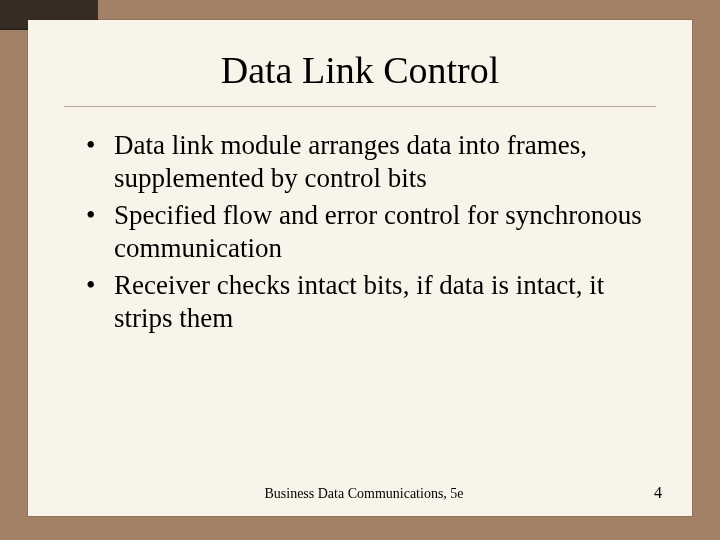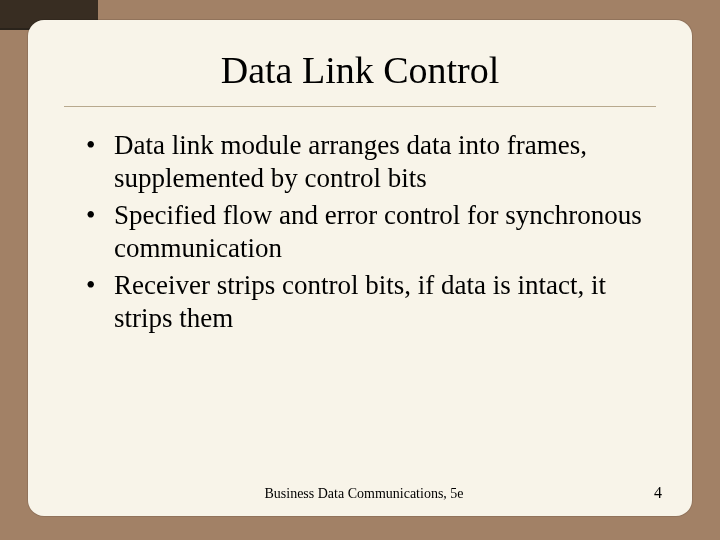--- a/index.html
+++ b/index.html
@@ -26,21 +26,20 @@
     border-bottom: 2px solid #2a231b;
   }
   .content {
     position: absolute;
     top: 20px;
     left: 28px;
     right: 28px;
     bottom: 24px;
     background: #f8f4e9;
     box-shadow: 0 0 0 1px rgba(0,0,0,0.1);
-    border-radius: 16px;
   }
   .title {
     font-family: "Times New Roman", Times, serif;
     font-size: 38px;
     text-align: center;
     color: #000;
     margin: 28px 40px 14px 40px;
   }
   .rule {
     margin: 0 36px 22px 36px;
@@ -94,20 +93,20 @@
 <body>
 
 <div class="slide">
   <div class="tab"></div>
   <div class="content">
     <div class="title">Data Link Control</div>
     <hr class="rule">
     <ul class="bullets">
       <li>Data link module arranges data into frames, supplemented by control bits</li>
       <li>Specified flow and error control for synchronous communication</li>
-      <li>Receiver strips control bits, if data is intact, it strips them</li>
+      <li>Receiver checks intact bits, if data is intact, it strips them</li>
     </ul>
     <div class="footer">
       <div class="footer-text">Business Data Communications, 5e</div>
       <div class="page-num">4</div>
     </div>
   </div>
 </div>
 
 </body></html>

